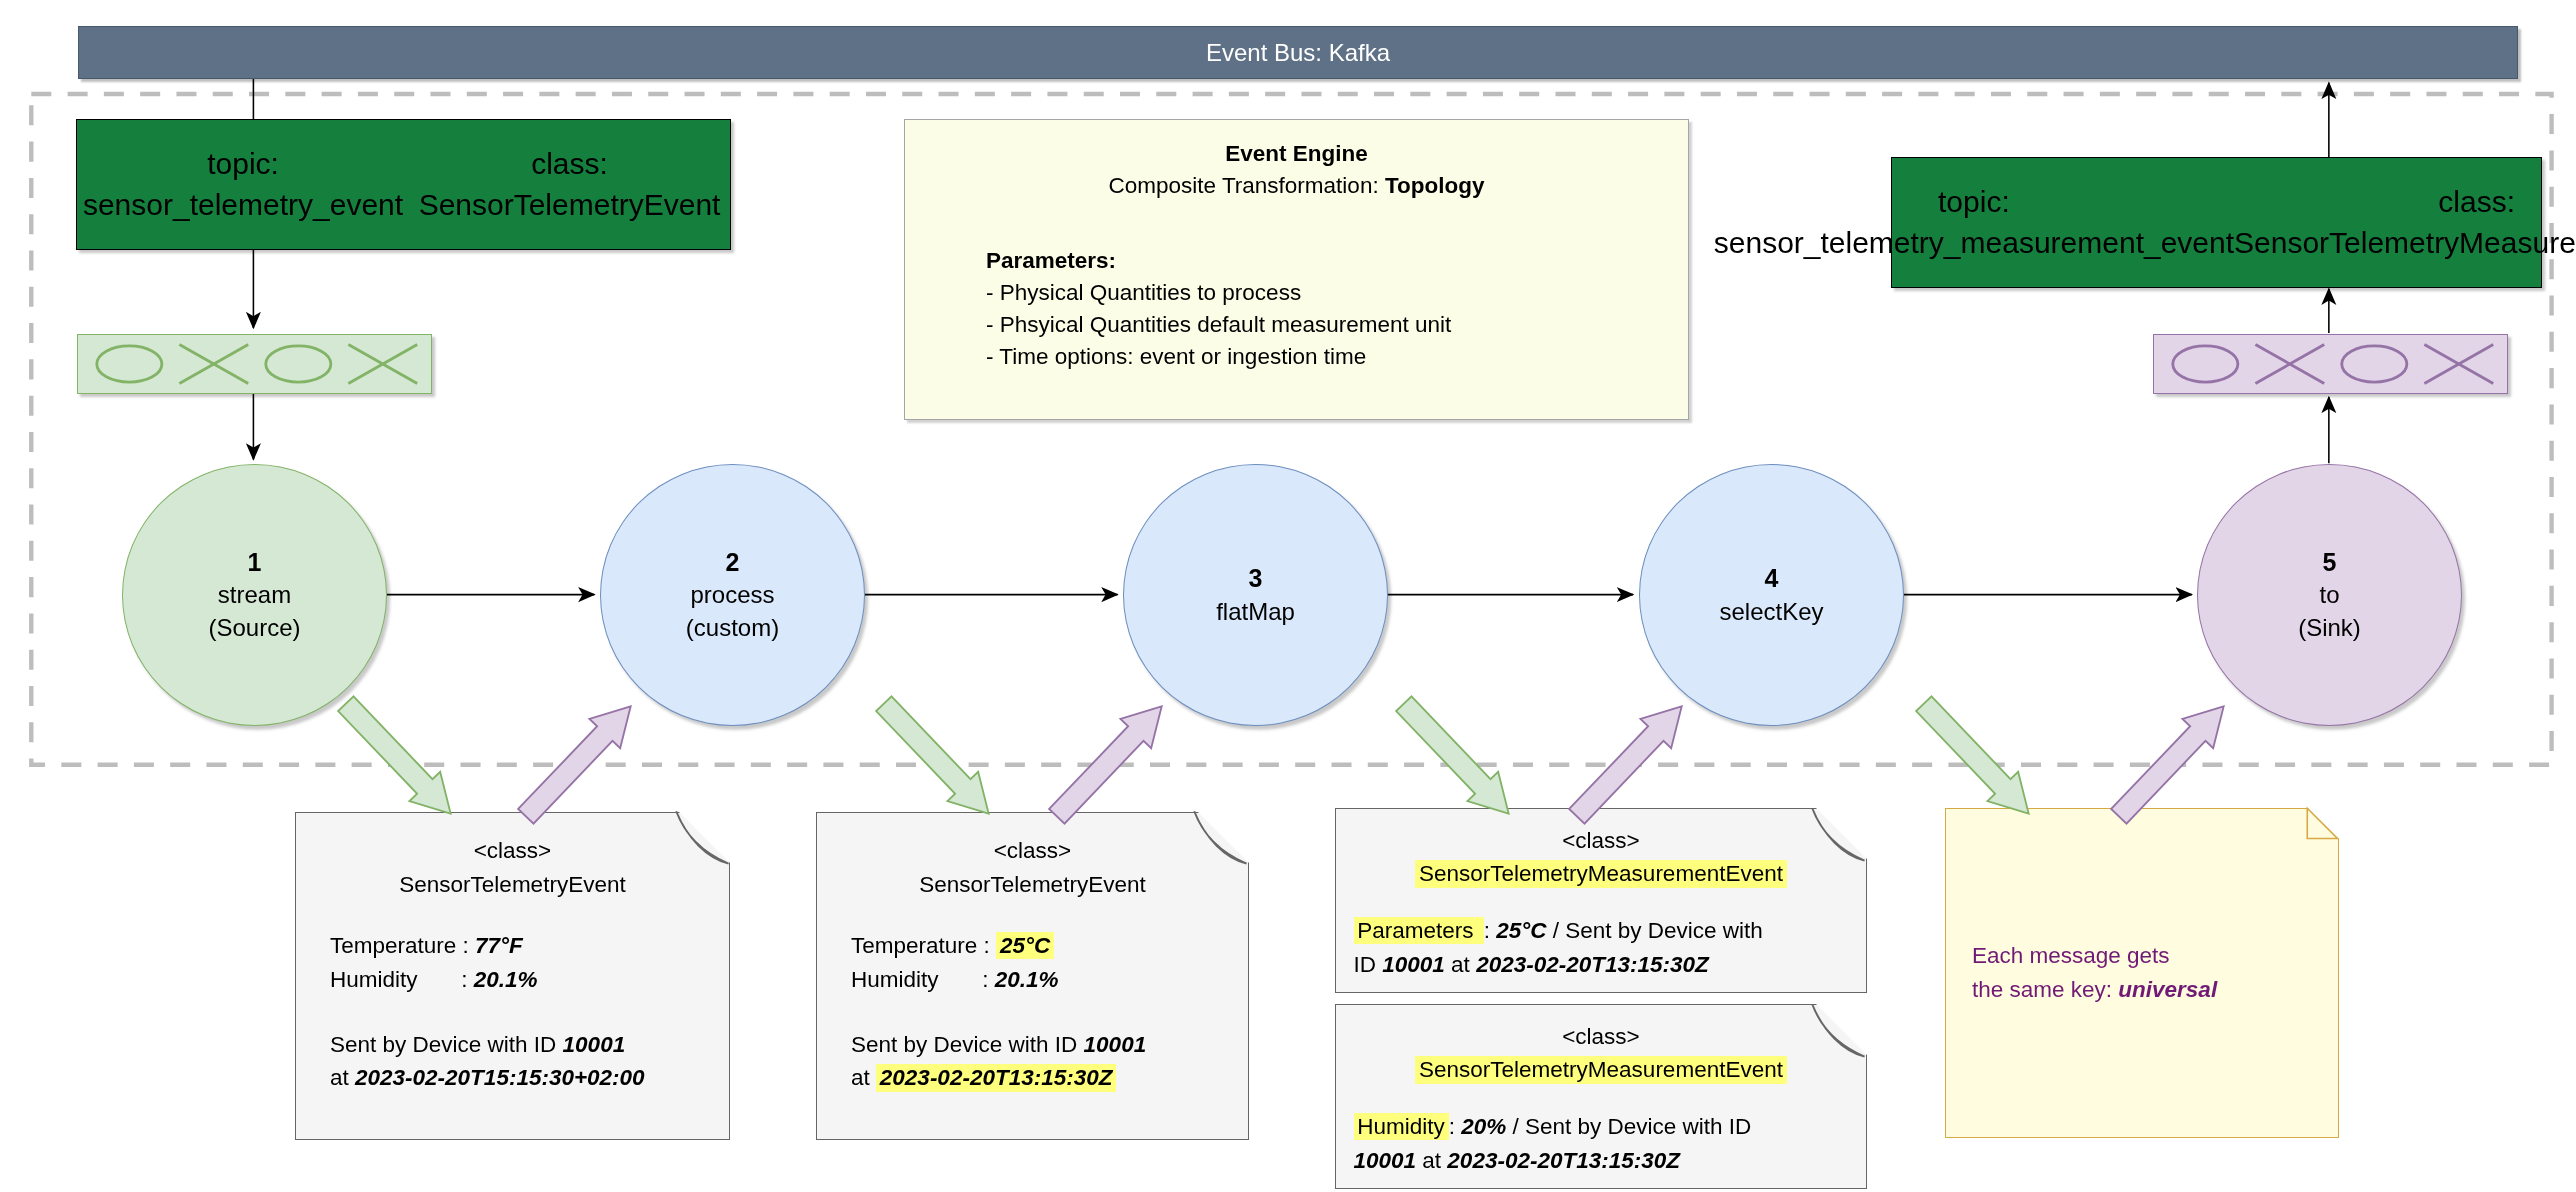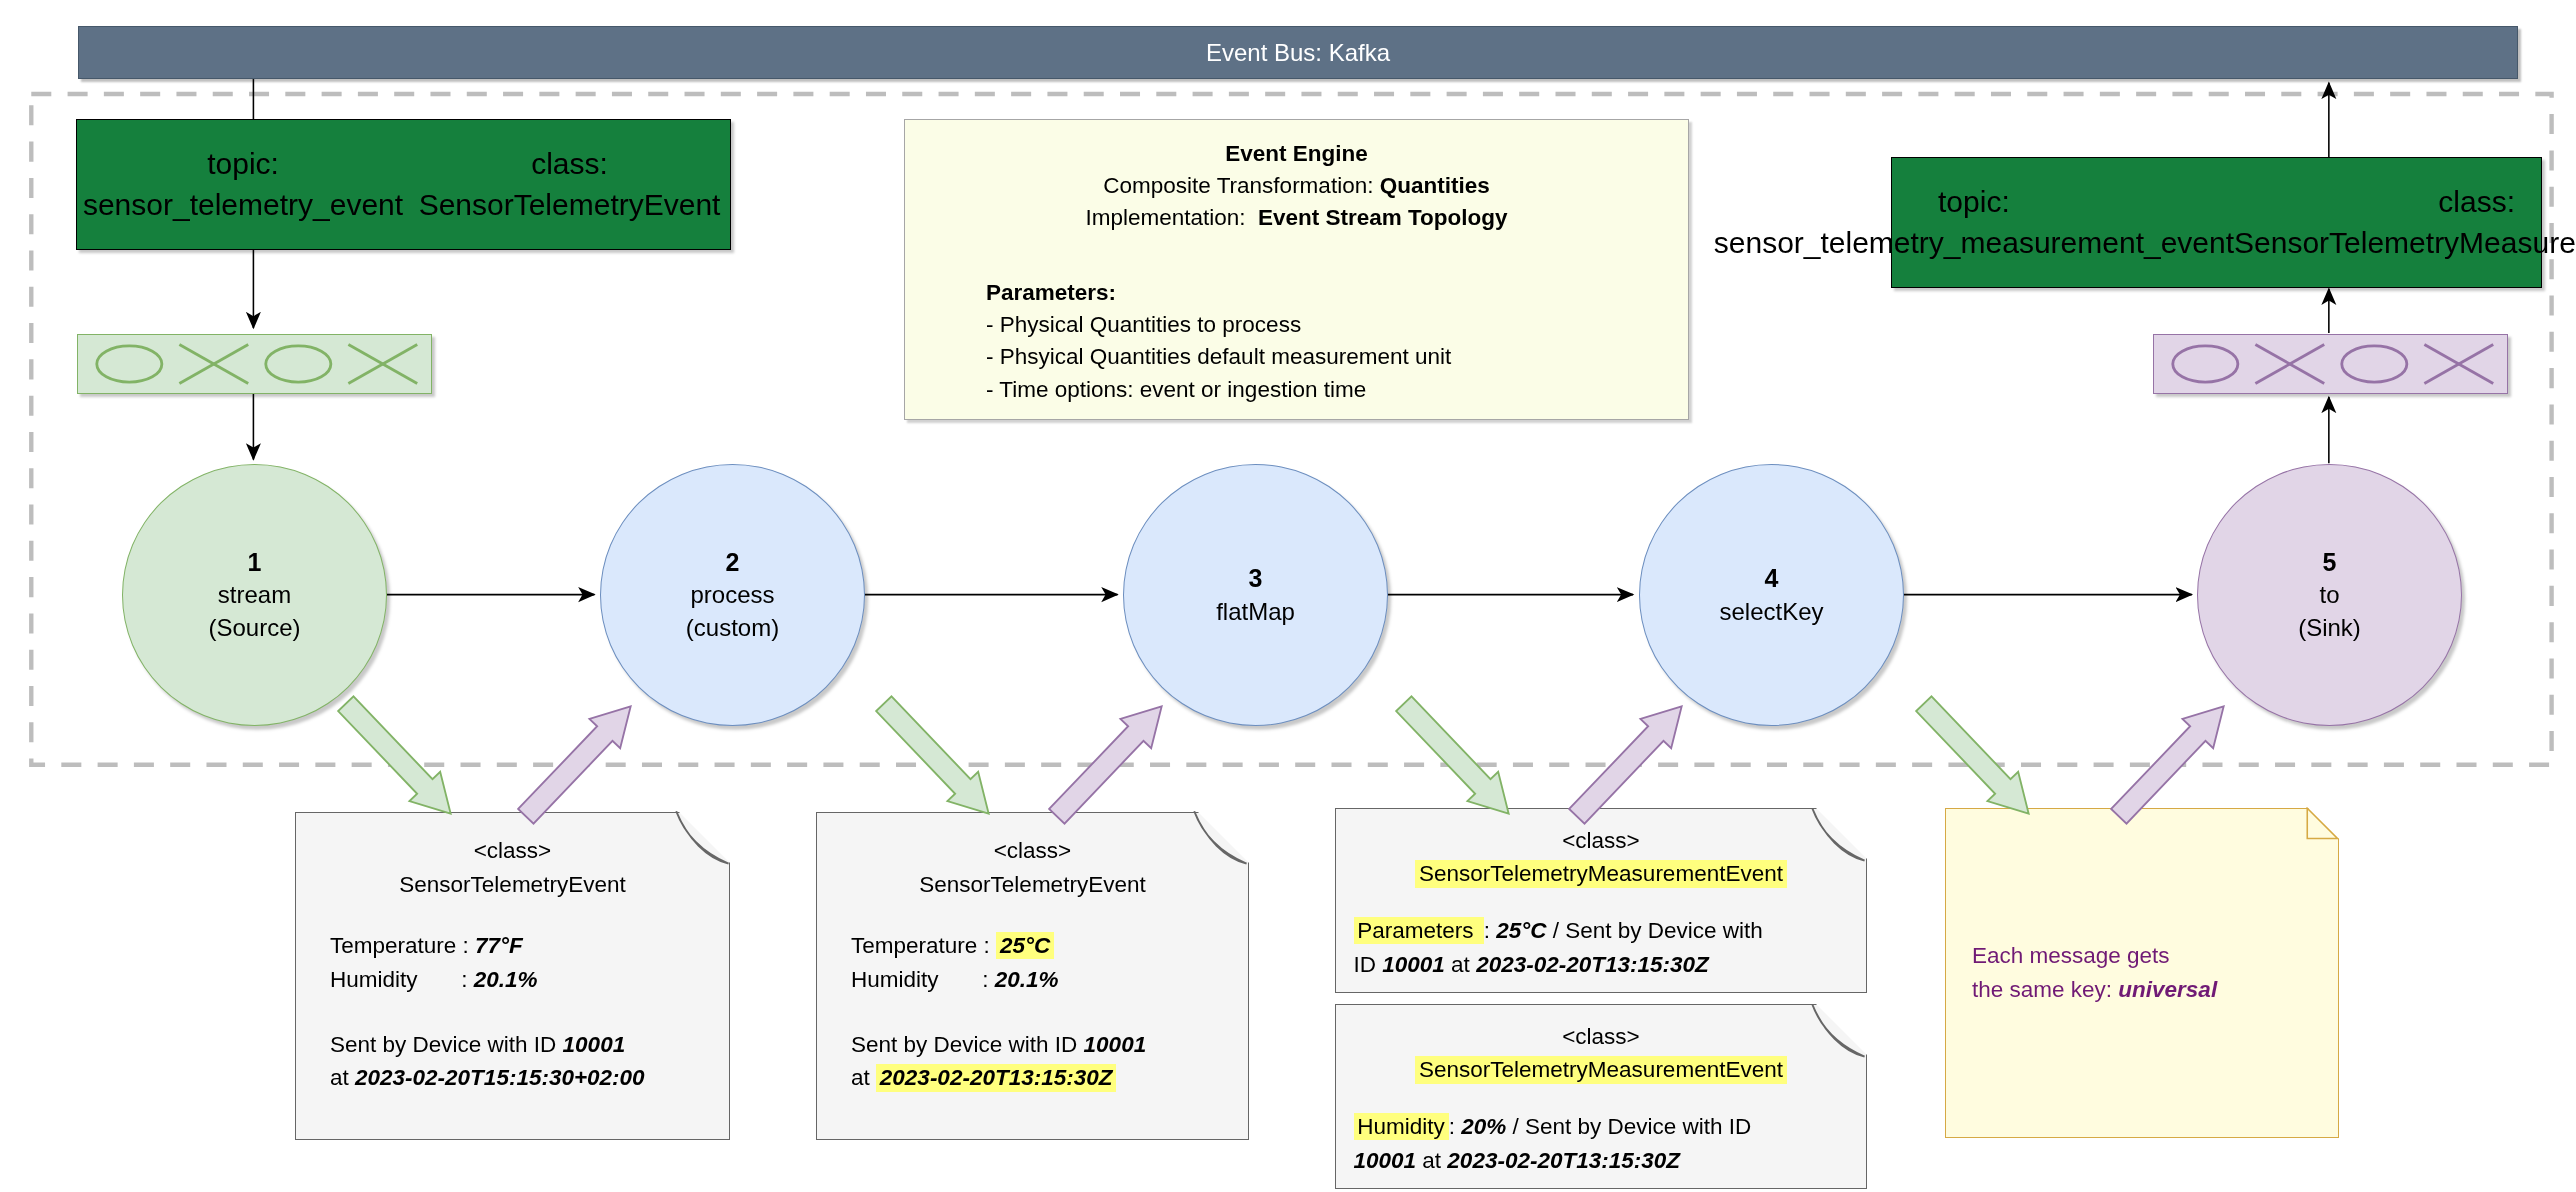--- a/index.html
+++ b/index.html
@@ -143,22 +143,21 @@
   </div>
   <div class="abs node node-purple" style="left:2197px;top:464px;">
     <div class="num">5</div>
     <div>to</div>
     <div>(Sink)</div>
   </div>
 
   <div id="event-engine" class="abs">
     <div class="center">
       <div class="b">Event Engine</div>
-      <div><span>Composite Transformation: </span><span class="b">Quantities</span></div>
-      <div><span>Implementation:&nbsp; </span><span class="b">Event Stream Topology</span></div>
+      <div><span>Composite Transformation: </span><span class="b">Topology</span></div>
     </div>
     <div class="params">
       <div class="b">Parameters:</div>
       <div>- Physical Quantities to process</div>
       <div>- Phsyical Quantities default measurement unit</div>
       <div>- Time options: event or ingestion time</div>
     </div>
   </div>
 
   <div id="note1" class="abs doc-note">

